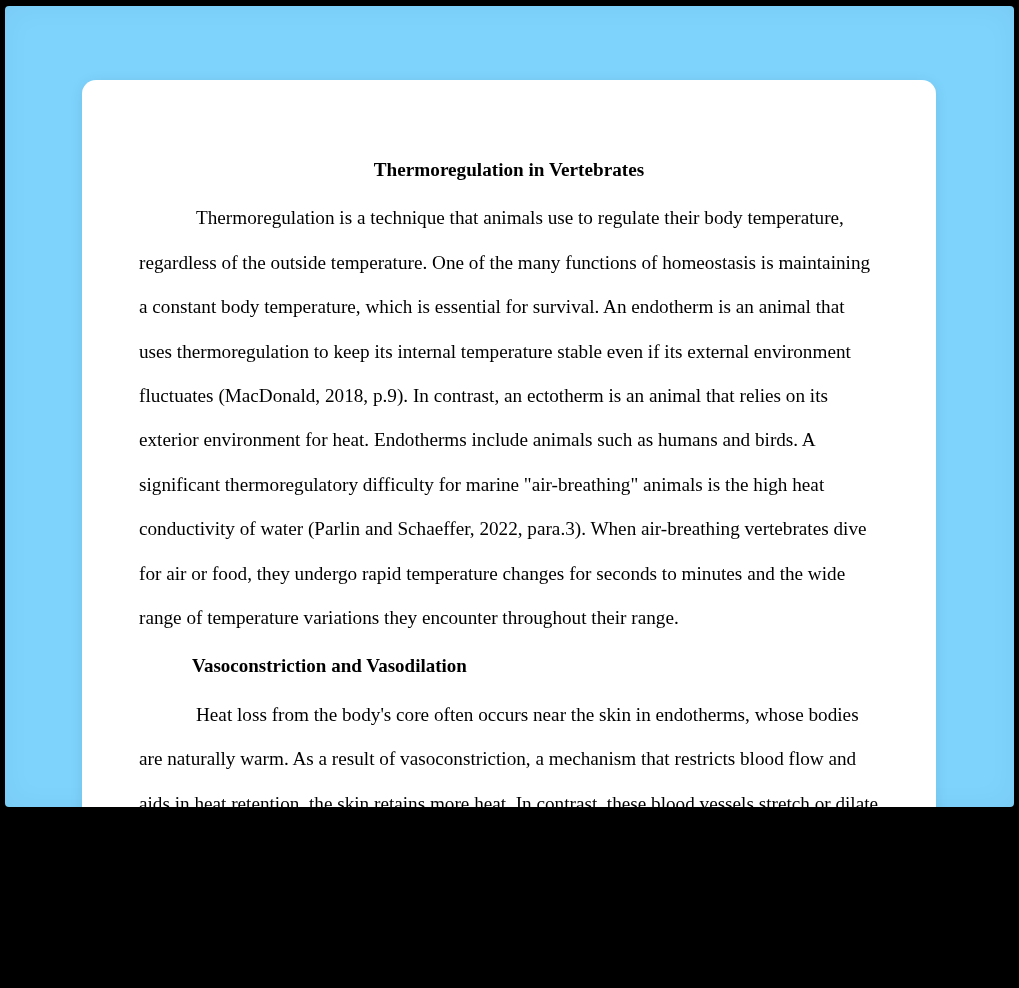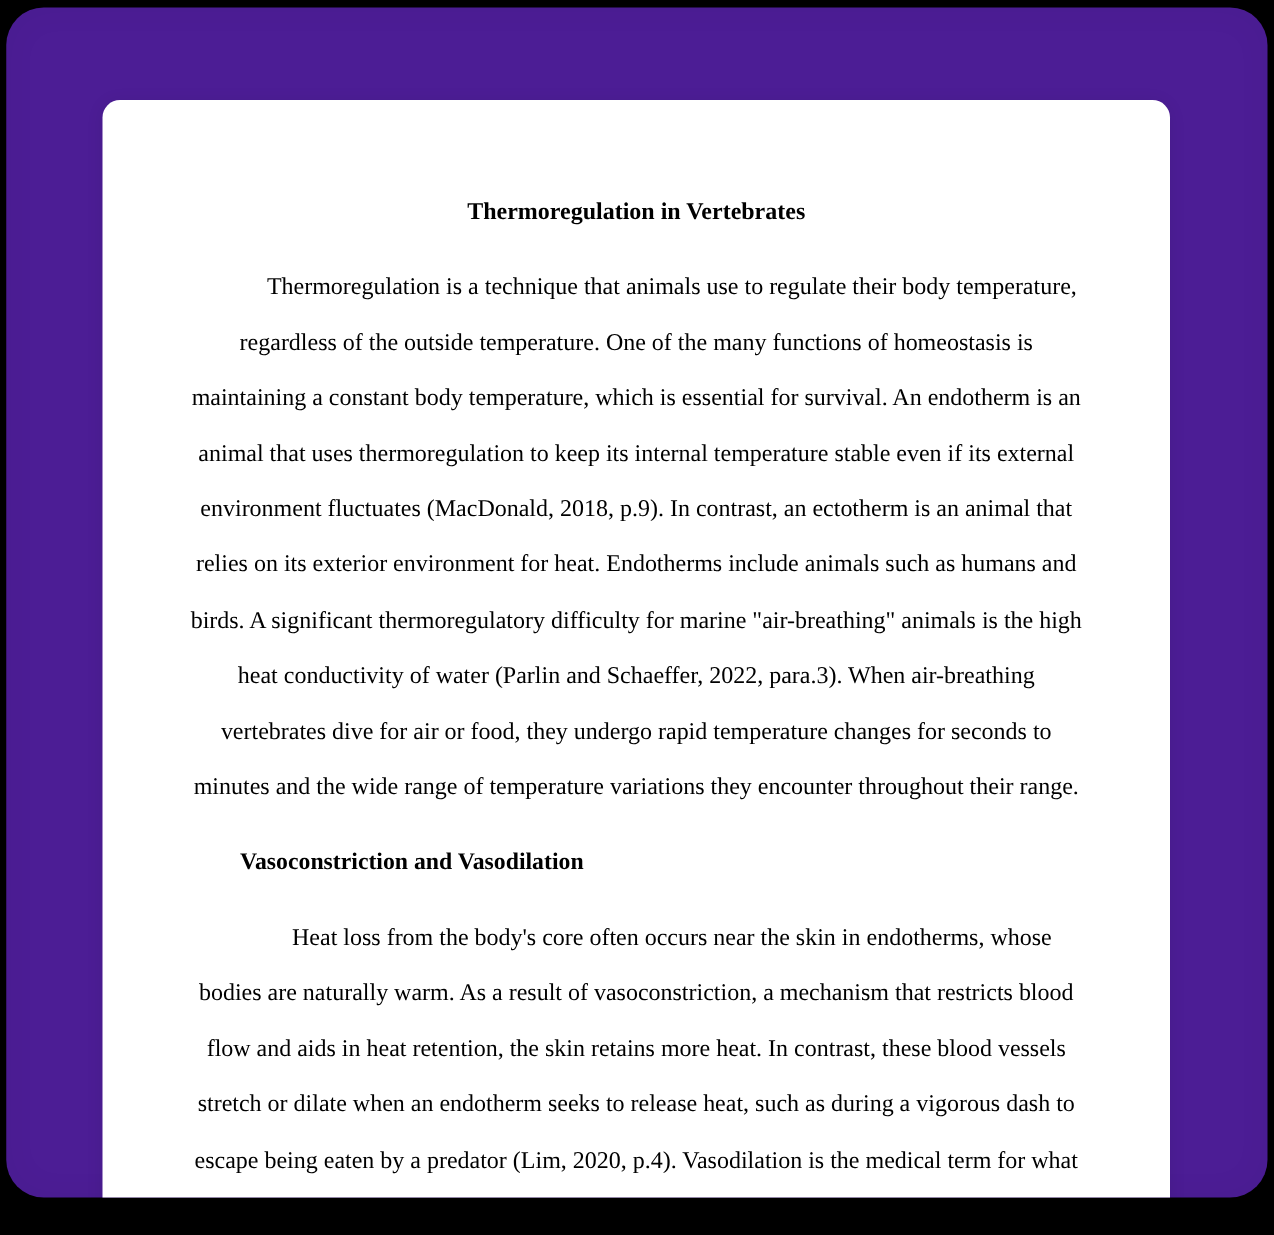--- a/index.html
+++ b/index.html
@@ -12,23 +12,23 @@
     height: 988px;
     position: relative;
     overflow: hidden;
     font-family: "Liberation Serif", "DejaVu Serif", serif;
   }
   .frame {
     position: absolute;
     left: 5px;
     top: 6px;
     width: 1009px;
-    height: 952px;
-    background: #4c1d95;
-    border-radius: 30px;
+    height: 801px;
+    background: #7dd3fc;
+    border-radius: 4px;
     overflow: hidden;
     box-shadow: inset 0 0 30px rgba(0,0,0,0.04);
   }
   .page {
     position: absolute;
     left: 77px;
     top: 74px;
     width: 854px;
     min-height: 1080px;
     background: #FFFFFF;
@@ -48,23 +48,23 @@
     font-weight: bold;
     text-align: center;
   }
   .doc-heading {
     margin: 0;
     font-size: 19px;
     font-weight: bold;
     text-indent: 57px;
   }
   .doc-para {
-    margin: 16px;
+    margin: 4px;
     text-indent: 57px;
-    text-align: center;
+    text-align: left;
   }
 </style>
 </head>
 <body>
 
 <div class="frame">
   <div class="page doc">
     <h1 class="doc-title">Thermoregulation in Vertebrates</h1>
     <p class="doc-para">Thermoregulation is a technique that animals use to regulate their body temperature, regardless of the outside temperature. One of the many functions of homeostasis is maintaining a constant body temperature, which is essential for survival. An endotherm is an animal that uses thermoregulation to keep its internal temperature stable even if its external environment fluctuates (MacDonald, 2018, p.9). In contrast, an ectotherm is an animal that relies on its exterior environment for heat. Endotherms include animals such as humans and birds. A significant thermoregulatory difficulty for marine "air-breathing" animals is the high heat conductivity of water (Parlin and Schaeffer, 2022, para.3). When air-breathing vertebrates dive for air or food, they undergo rapid temperature changes for seconds to minutes and the wide range of temperature variations they encounter throughout their range.</p>
     <h2 class="doc-heading">Vasoconstriction and Vasodilation</h2>

